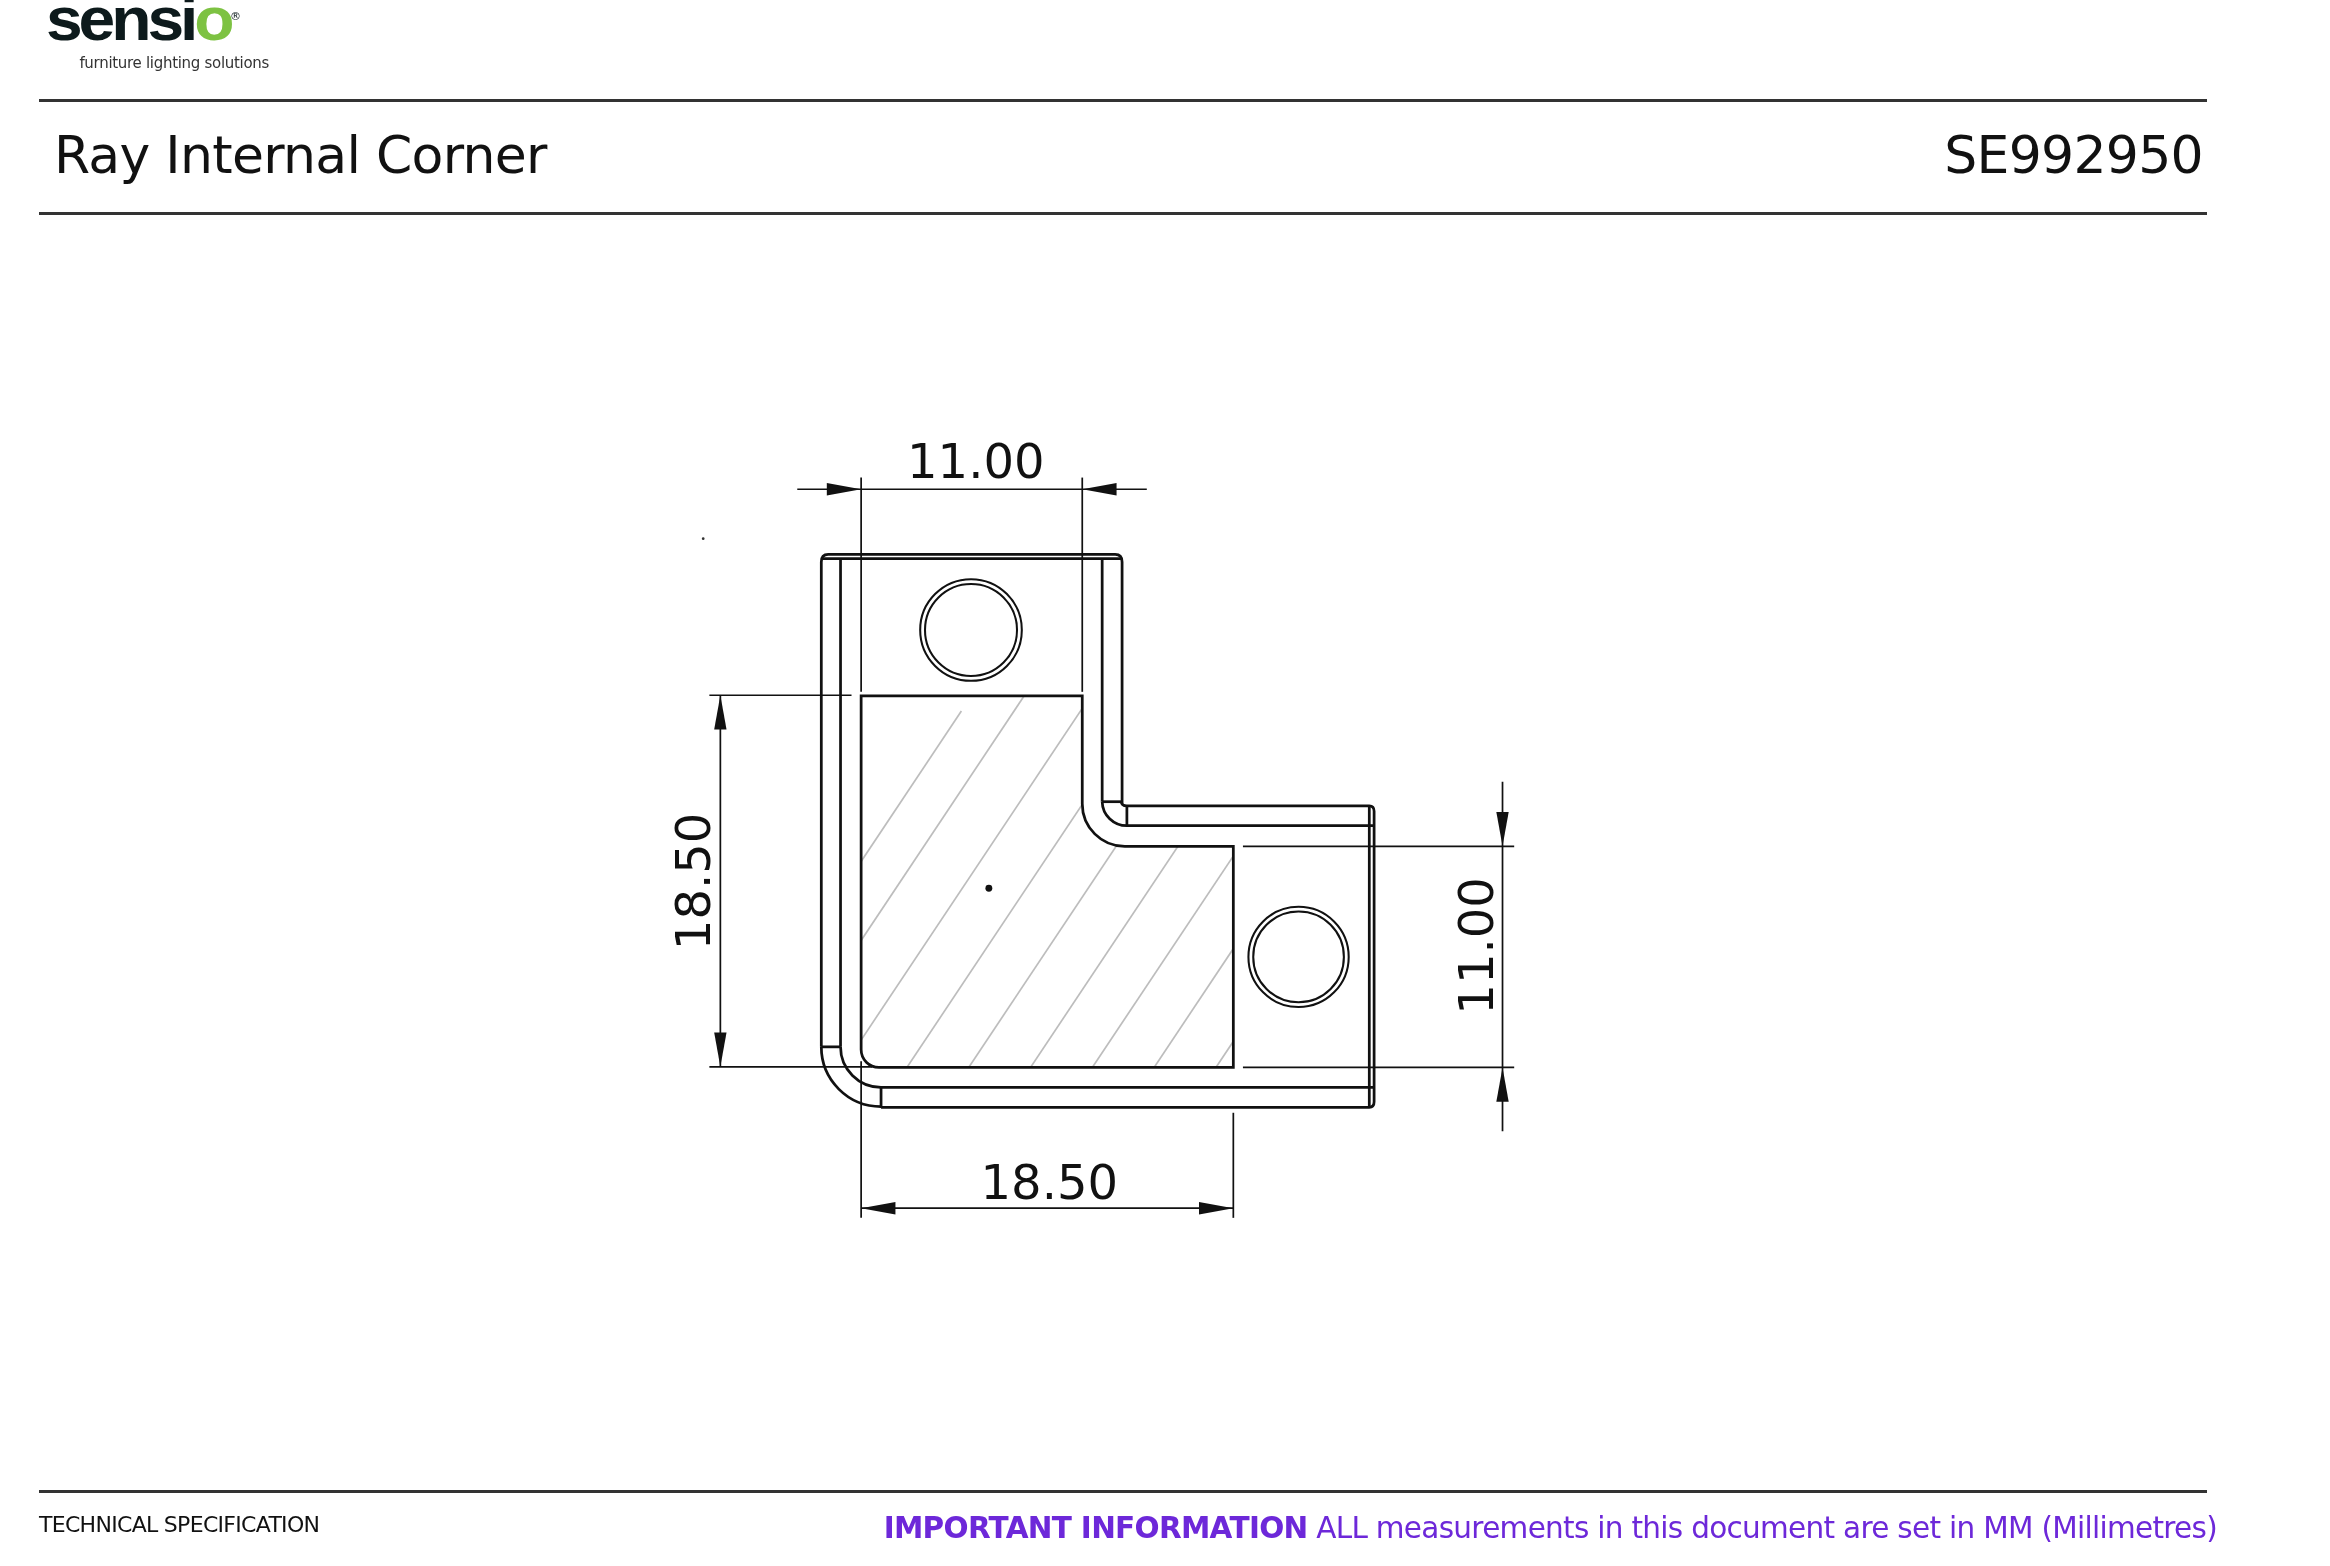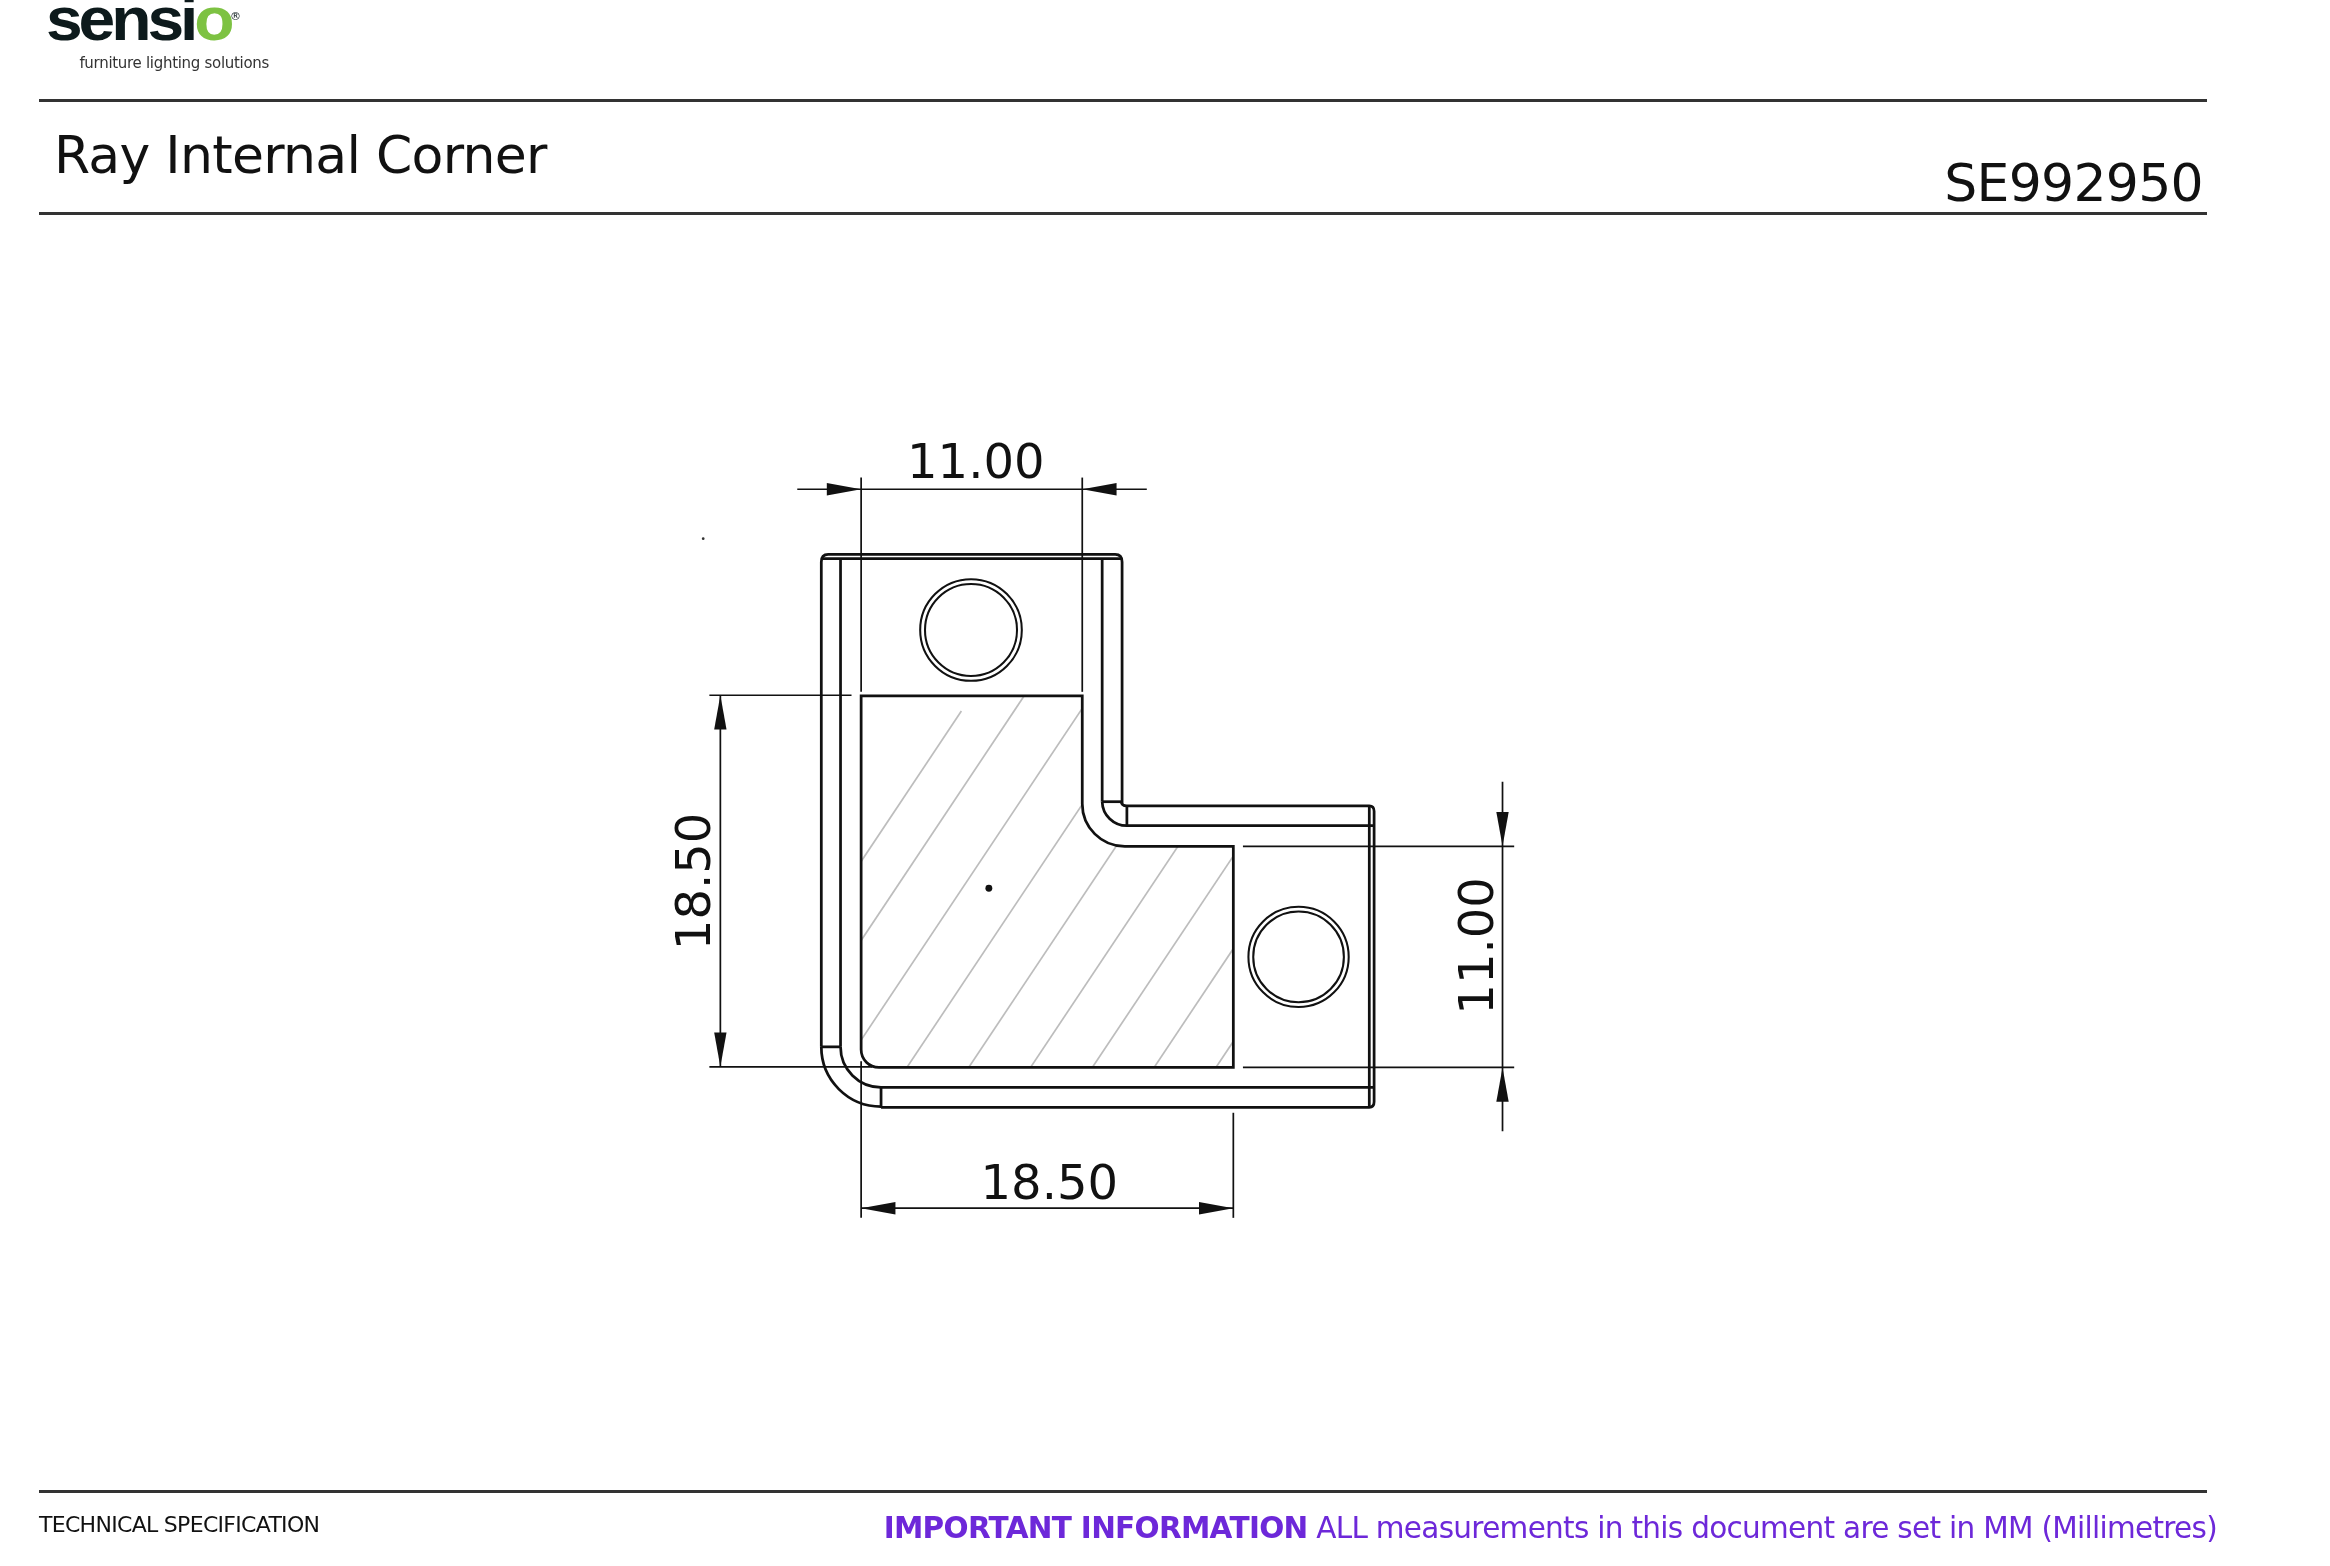--- a/index.html
+++ b/index.html
@@ -5,21 +5,21 @@
   html, body { margin: 0; padding: 0; background: #ffffff; }
   body { width: 2330px; height: 1567px; position: relative; overflow: hidden; font-family: "DejaVu Sans", sans-serif; color: #111; }
   .abs { position: absolute; }
   .logo { left: 46px; top: 0px; width: 206px; height: 76px; }
   .logo-word { position: absolute; left: 0; top: -12.4px; font-family: "Liberation Sans", sans-serif; font-weight: bold; font-size: 66px; letter-spacing: -4.1px; color: #0d1a1c; line-height: 1; transform: scaleY(0.92); transform-origin: top left; }
   .logo-word .o { color: #7dc242; -webkit-text-stroke: 0; }
   .logo-reg { position: absolute; left: 184px; top: 9.6px; font-size: 11px; color: #0d1a1c; font-family: "DejaVu Sans", sans-serif; }
   .logo-tag { position: absolute; left: 1.4px; top: 54px; font-size: 15px; color: #333; font-family: "DejaVu Sans", sans-serif; letter-spacing: -0.3px; white-space: nowrap; margin-left: 32px; }
   .rule { position: absolute; left: 39px; width: 2168px; height: 2.7px; background: #333333; }
   .title { left: 54px; top: 129px; font-size: 52px; font-family: "DejaVu Sans", sans-serif; font-weight: normal; line-height: 1; white-space: nowrap; color: #111; letter-spacing: -0.7px; }
-  .code { right: 127px; top: 129px; font-size: 52px; font-family: "DejaVu Sans", sans-serif; line-height: 1; white-space: nowrap; color: #111; letter-spacing: -0.7px; margin-top: 28px; }
+  .code { right: 127px; top: 129px; font-size: 52px; font-family: "DejaVu Sans", sans-serif; line-height: 1; white-space: nowrap; color: #111; letter-spacing: -0.7px; }
   .foot-left { left: 39px; top: 1514px; font-size: 22px; font-family: "DejaVu Sans", sans-serif; line-height: 1; white-space: nowrap; color: #111; letter-spacing: -0.7px; }
   .foot-right { right: 113px; top: 1514px; font-size: 29.5px; font-family: "DejaVu Sans", sans-serif; line-height: 1; white-space: nowrap; color: #6d28d9; letter-spacing: -0.7px; }
   .foot-right b { font-weight: bold; }
   svg.drawing { position: absolute; left: 0; top: 0; }
   .dimtext { font-family: "DejaVu Sans", sans-serif; font-size: 70px; fill: #111; }
 </style>
 </head>
 <body>
 
 <div class="abs logo">

